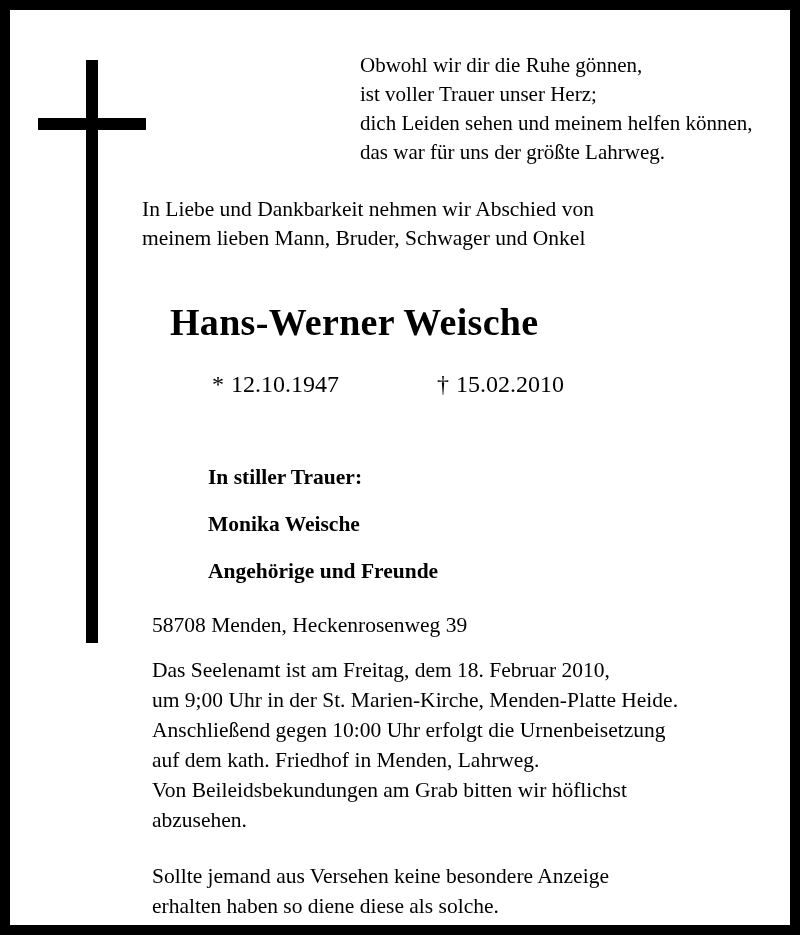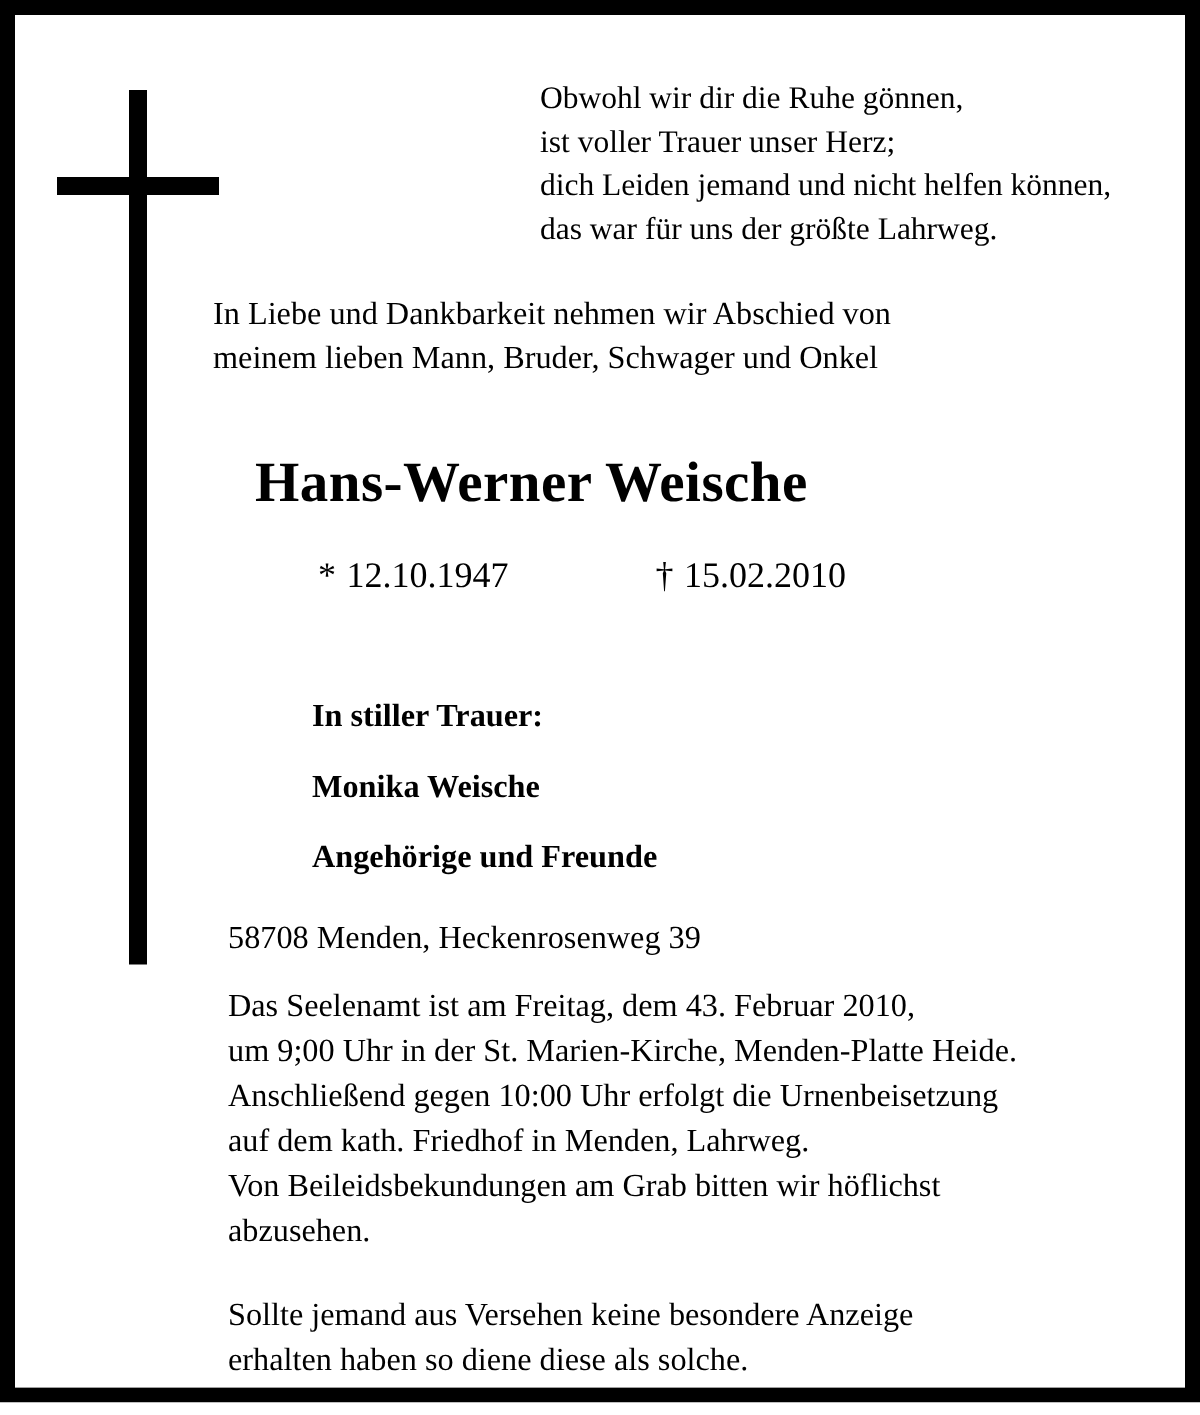--- a/index.html
+++ b/index.html
@@ -147,21 +147,21 @@
   <div class="canvas">
 
     <div class="cross">
       <div class="cross-vertical"></div>
       <div class="cross-horizontal"></div>
     </div>
 
     <div class="poem">
       <span class="line">Obwohl wir dir die Ruhe gönnen,</span>
       <span class="line">ist voller Trauer unser Herz;</span>
-      <span class="line">dich Leiden jemand und nicht helfen können,</span>
+      <span class="line">dich Leiden sehen und meinem helfen können,</span>
       <span class="line">das war für uns der größte Lahrweg.</span>
     </div>
 
     <div class="farewell">
       <span class="line">In Liebe und Dankbarkeit nehmen wir Abschied von</span>
       <span class="line">meinem lieben Mann, Bruder, Schwager und Onkel</span>
     </div>
 
     <div class="deceased-name">Hans-Werner Weische</div>
 
@@ -171,21 +171,21 @@
 
     <div class="mourners">
       <span class="intro">In stiller Trauer:</span>
       <span class="mourner">Monika Weische</span>
       <span class="mourner">Angehörige und Freunde</span>
     </div>
 
     <div class="address">58708 Menden, Heckenrosenweg 39</div>
 
     <div class="service">
-      <span class="line">Das Seelenamt ist am Freitag, dem 43. Februar 2010,</span>
+      <span class="line">Das Seelenamt ist am Freitag, dem 18. Februar 2010,</span>
       <span class="line">um 9;00 Uhr in der St. Marien-Kirche, Menden-Platte Heide.</span>
       <span class="line">Anschließend gegen 10:00 Uhr erfolgt die Urnenbeisetzung</span>
       <span class="line">auf dem kath. Friedhof in Menden, Lahrweg.</span>
       <span class="line">Von Beileidsbekundungen am Grab bitten wir höflichst</span>
       <span class="line">abzusehen.</span>
     </div>
 
     <div class="closing">
       <span class="line">Sollte jemand aus Versehen keine besondere Anzeige</span>
       <span class="line">erhalten haben so diene diese als solche.</span>

